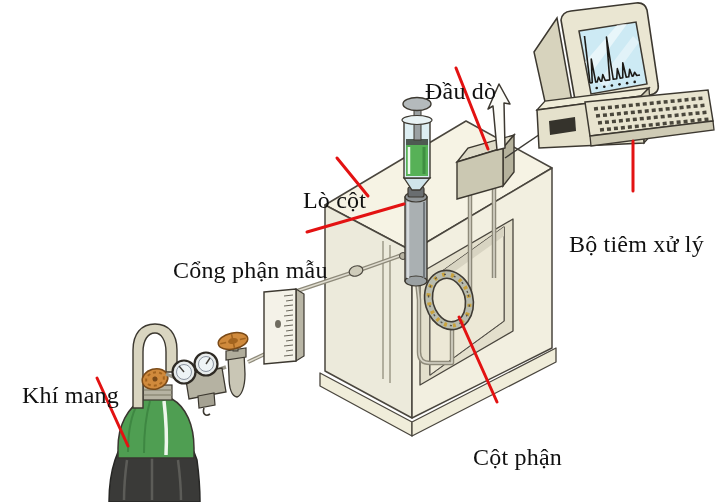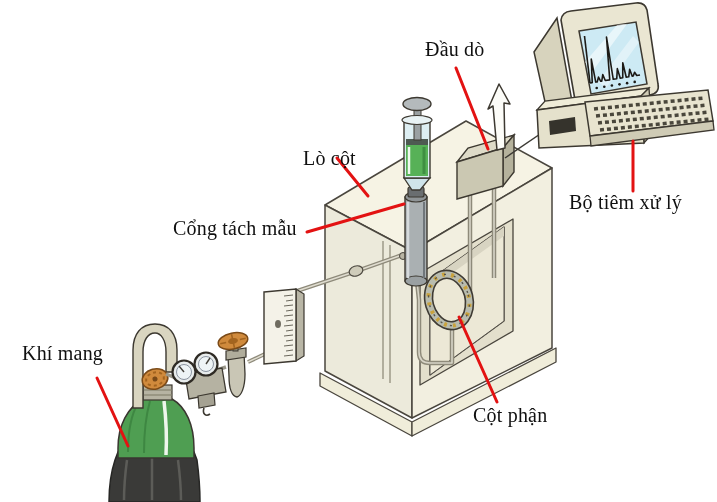--- a/index.html
+++ b/index.html
@@ -1,20 +1,20 @@
 <!DOCTYPE html>
 <html style="--accent: #e31212; --label-color: #101010;"><head>
 <meta charset="utf-8">
 <style>
   html,body{margin:0;padding:0;background:#fff;}
   .stage{position:relative;width:717px;height:502px;background:#fff;overflow:hidden;
          font-family:"Liberation Serif", serif;}
   .stage svg{position:absolute;left:0;top:0;}
-  .lbl{position:absolute;font-size:20px;color:var(--label-color,#101010);
-       white-space:nowrap;line-height:1.1;letter-spacing:.2px;}
+  .lbl{position:absolute;font-size:24px;color:var(--label-color,#101010);
+       white-space:nowrap;line-height:1.1;letter-spacing:.2px;margin-top:40px;}
 </style>
 </head>
 <body>
 
 <div class="stage">
 <svg width="717" height="502" viewBox="0 0 717 502">
   <defs>
     <clipPath id="screenClip">
           <polygon points="579,31 636,22 647,84 591,94"></polygon>
         </clipPath>
@@ -216,17 +216,17 @@
     <line x1="337" y1="158" x2="368" y2="196"></line>
     <line x1="307" y1="232" x2="404" y2="204"></line>
     <line x1="456" y1="68" x2="488" y2="149"></line>
     <line x1="633" y1="141" x2="633" y2="191"></line>
     <line x1="459" y1="317" x2="497" y2="402"></line>
   </g>
 </svg>
 
   <div class="lbl" style="left:22px;top:342px">Khí mang</div>
   <div class="lbl" style="left:303px;top:147px">Lò cột</div>
-  <div class="lbl" style="left:173px;top:217px">Cổng tách mẫu</div>
+  <div class="lbl" style="left:173px;top:217px">Cổng phận mẫu</div>
   <div class="lbl" style="left:425px;top:38px">Đầu dò</div>
   <div class="lbl" style="left:569px;top:191px">Bộ tiêm xử lý</div>
   <div class="lbl" style="left:473px;top:404px">Cột phận</div>
 </div>
 
 </body></html>

